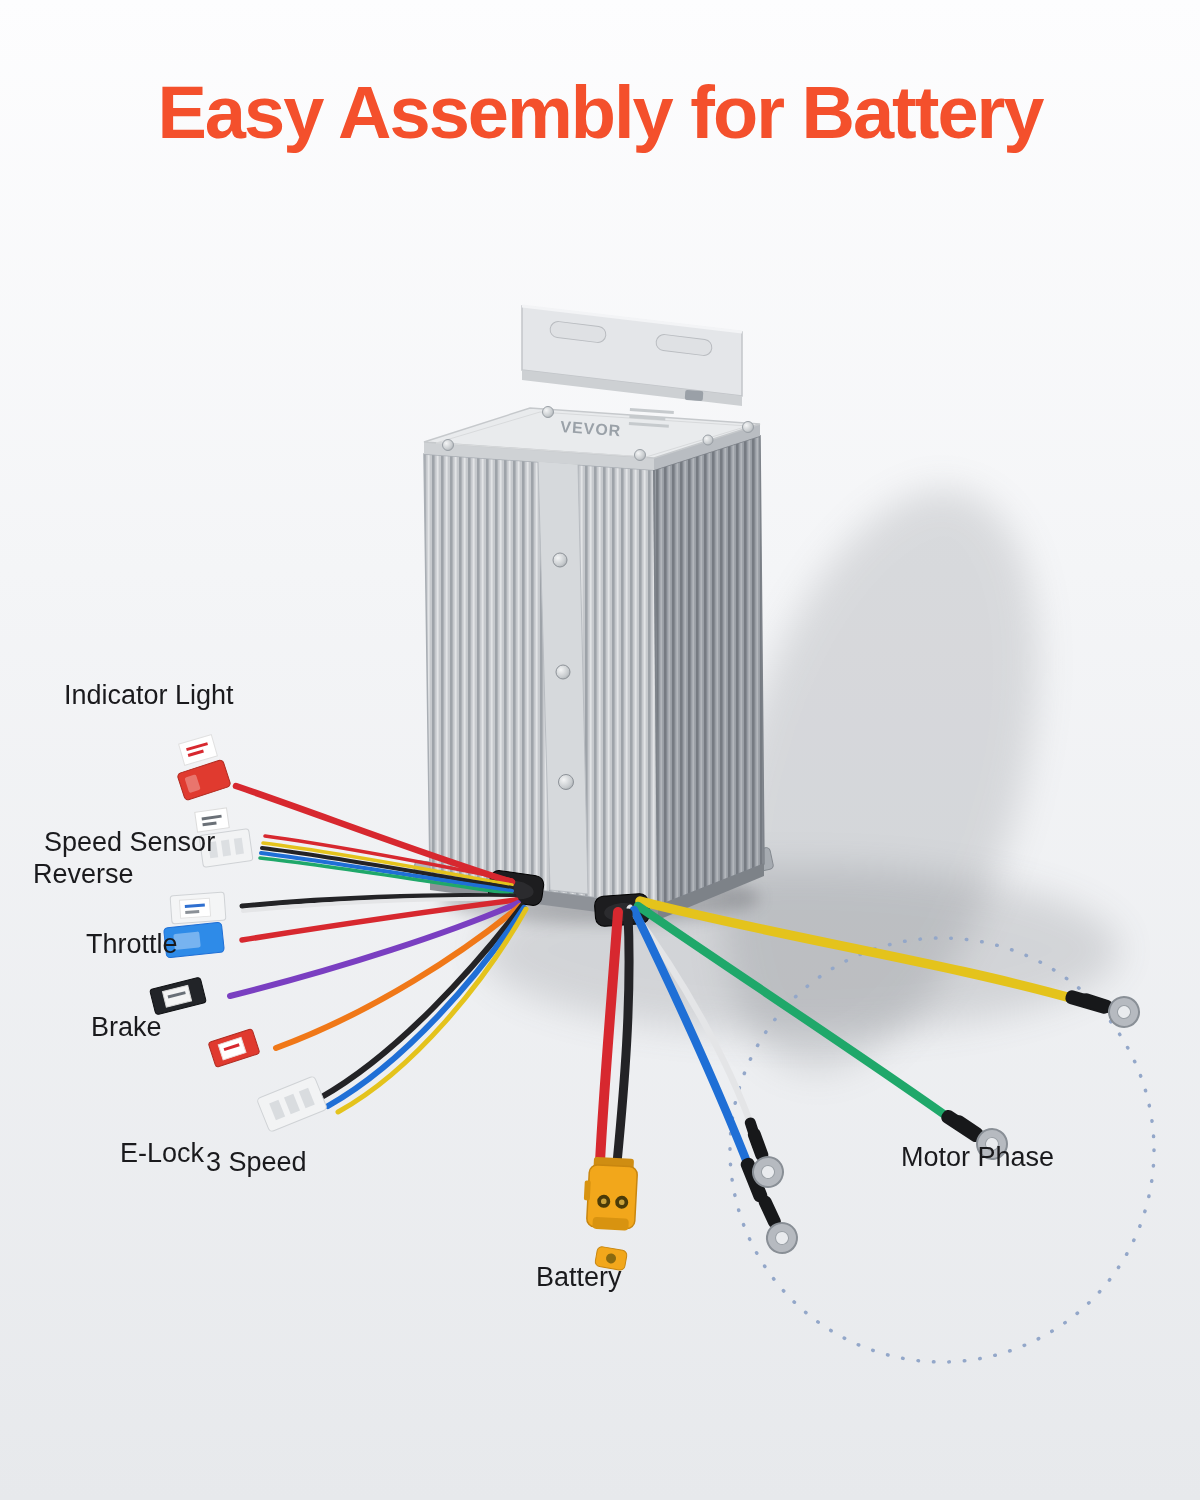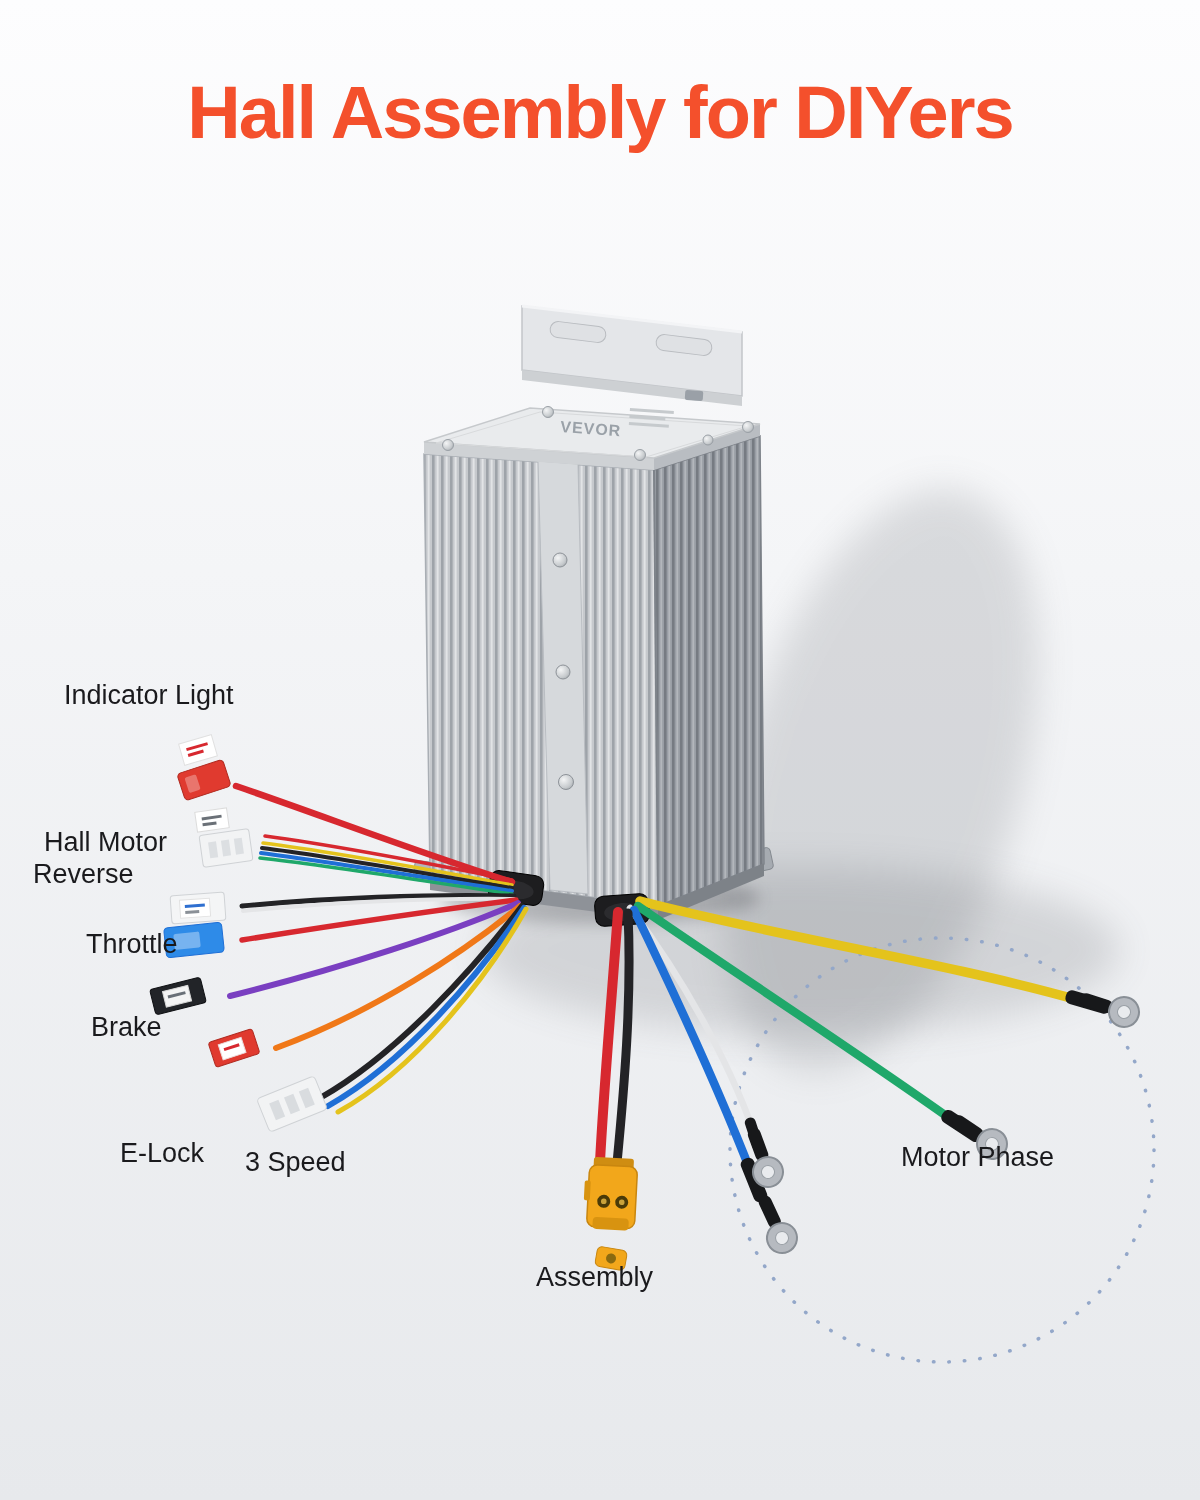--- a/index.html
+++ b/index.html
@@ -24,31 +24,31 @@
     font-size:27px;
     color:#1a1a1d;
     white-space:nowrap;
   }
   .lbl-indicator{left:64px;top:680px;}
   .lbl-hall{left:44px;top:827px;}
   .lbl-reverse{left:33px;top:859px;}
   .lbl-throttle{left:42px;top:929px;margin-left:44px;}
   .lbl-brake{left:62px;top:1012px;margin-left:29px;}
   .lbl-elock{left:120px;top:1138px;}
-  .lbl-3speed{left:206px;top:1147px;margin-left:39px;}
+  .lbl-3speed{left:206px;top:1147px;}
   .lbl-battery{left:536px;top:1262px;}
   .lbl-motor{left:901px;top:1142px;}
   svg.art{position:absolute;left:0;top:0;}
 </style>
 </head>
 <body>
 
 <div class="stage">
 
-  <div class="title" style="color: rgb(244, 80, 44);">Hall Assembly for DIYers</div>
+  <div class="title" style="color: rgb(244, 80, 44);">Easy Assembly for Battery</div>
 
   <svg class="art" width="1200" height="1500" viewBox="0 0 1200 1500">
     <defs>
       <pattern id="finsFront" width="9" height="12" patternUnits="userSpaceOnUse">
         <rect width="9" height="12" fill="#c6c9cd"></rect>
         <rect width="2.6" height="12" fill="#9ea3a9"></rect>
         <rect x="4.6" width="2" height="12" fill="#e2e4e6"></rect>
       </pattern>
       <pattern id="finsSide" width="8" height="12" patternUnits="userSpaceOnUse">
         <rect width="8" height="12" fill="#999ea5"></rect>
@@ -256,22 +256,22 @@
       <circle cx="26" cy="42" r="2.8" fill="#caa23a"></circle>
       <circle cx="44" cy="42" r="2.8" fill="#caa23a"></circle>
     </g>
     <g transform="translate(598,1246) rotate(10)">
       <rect x="0" y="0" width="30" height="20" rx="5" fill="#f2a71b" stroke="#c8860f"></rect>
       <circle cx="15" cy="10" r="5" fill="#8a6a10"></circle>
     </g>
   </svg>
 
   <div class="lbl lbl-indicator">Indicator Light</div>
-  <div class="lbl lbl-hall">Hall Motor</div>
+  <div class="lbl lbl-hall">Speed Sensor</div>
   <div class="lbl lbl-reverse">Reverse</div>
   <div class="lbl lbl-throttle">Throttle</div>
   <div class="lbl lbl-brake">Brake</div>
   <div class="lbl lbl-elock">E-Lock</div>
   <div class="lbl lbl-3speed">3 Speed</div>
-  <div class="lbl lbl-battery">Assembly</div>
+  <div class="lbl lbl-battery">Battery</div>
   <div class="lbl lbl-motor">Motor Phase</div>
 
 </div>
 
 </body></html>

